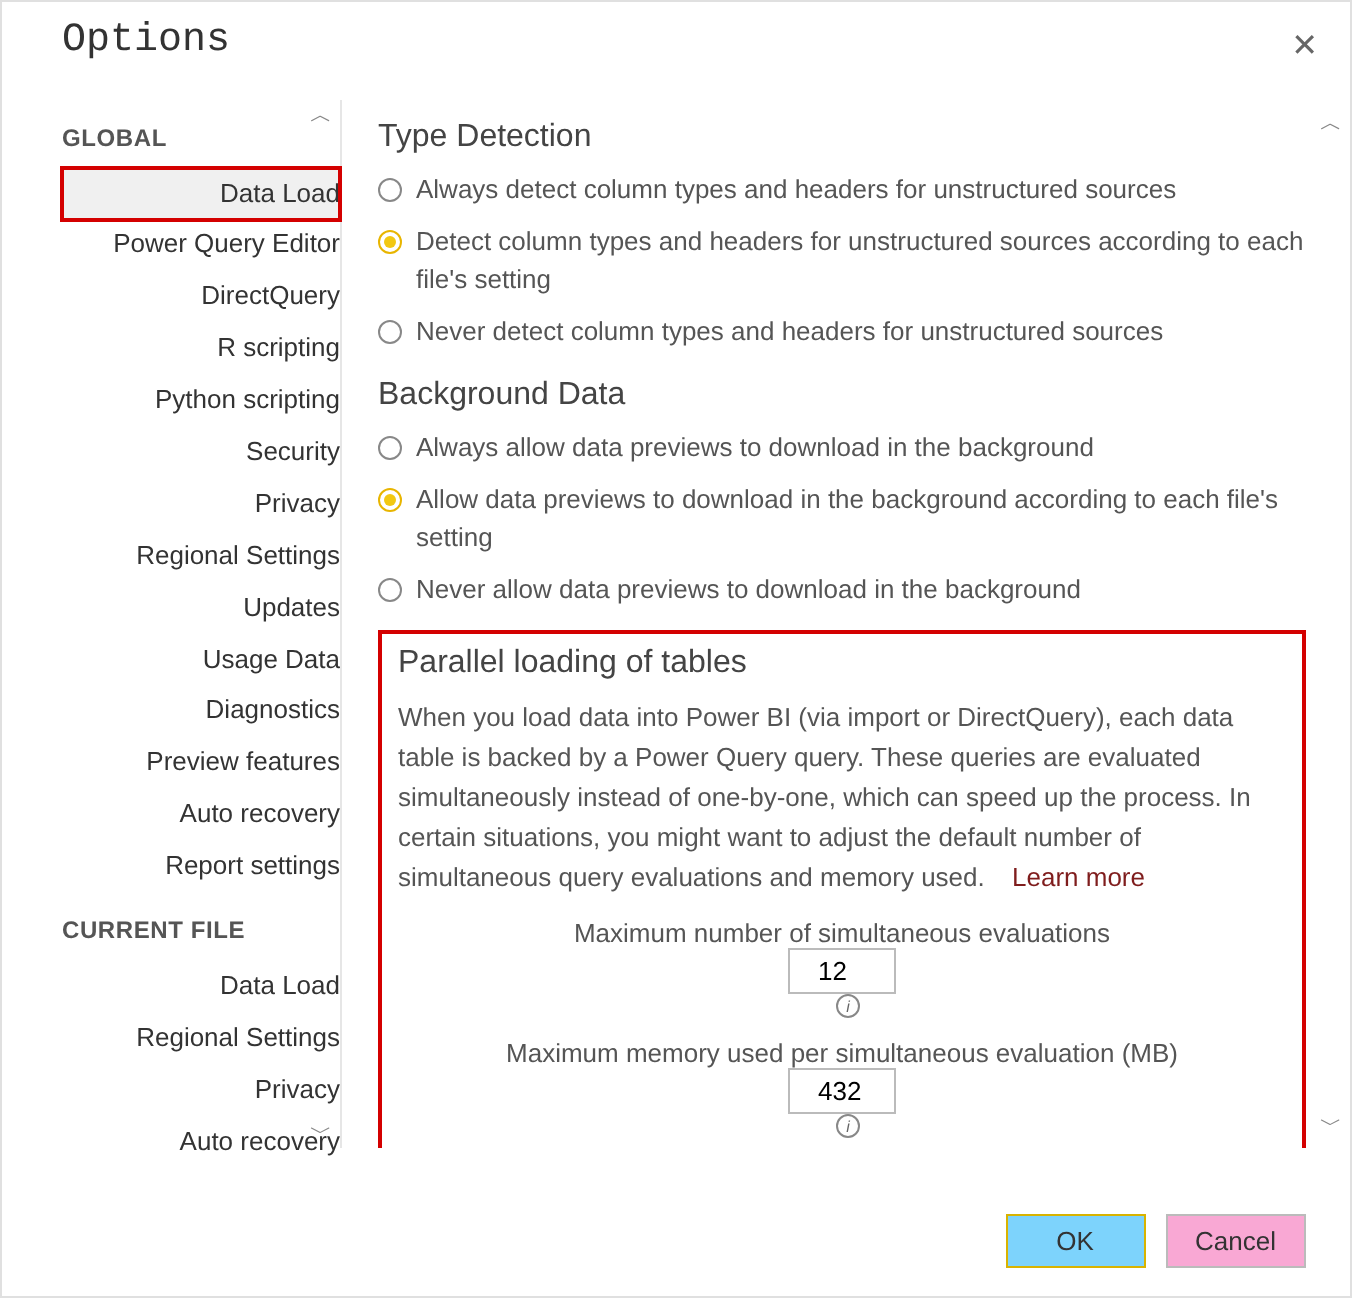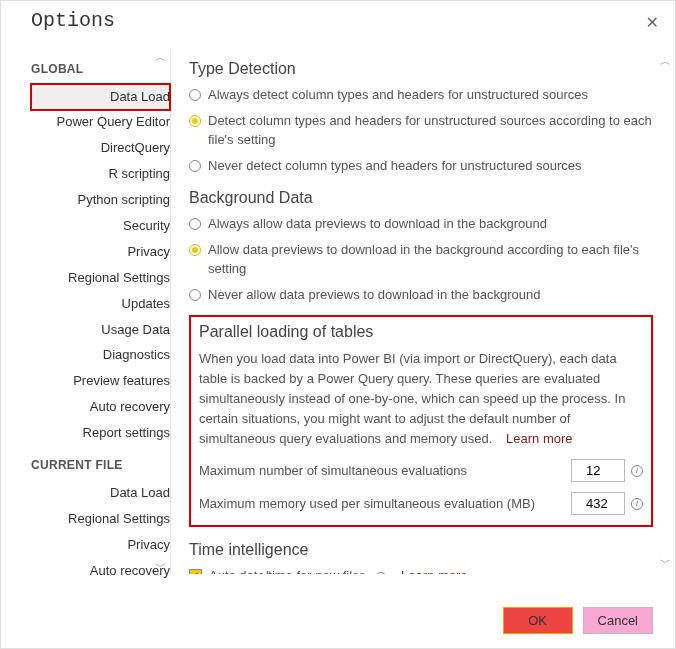--- a/index.html
+++ b/index.html
@@ -146,20 +146,21 @@
     }
     .link {
       color: #7f1d1d;
       cursor: pointer;
       margin-left: 10px;
     }
     .field-row {
       display: flex;
       align-items: center;
       margin-top: 10px;
+      flex-direction: column;
     }
     .field-label { flex: 1; color: #555; }
     .field-input {
       width: 54px;
       border: 1px solid #bbb;
       padding: 3px 14px;
       font-size: 13px;
       font-family: inherit;
     }
     .info-i {
@@ -185,21 +186,21 @@
     .btn {
       min-width: 70px;
       padding: 5px 14px;
       border: 1px solid #bbb;
       background: #f9a8d4;
       font-size: 13px;
       cursor: pointer;
       text-align: center;
     }
     .btn.primary {
-      background: #ef4444;
+      background: #7dd3fc;
       border-color: #d9b300;
     }
   </style>
 </head>
 <body>
 
 <div class="close-x">✕</div>
 
 <h1 class="dialog-title">Options</h1>
 

